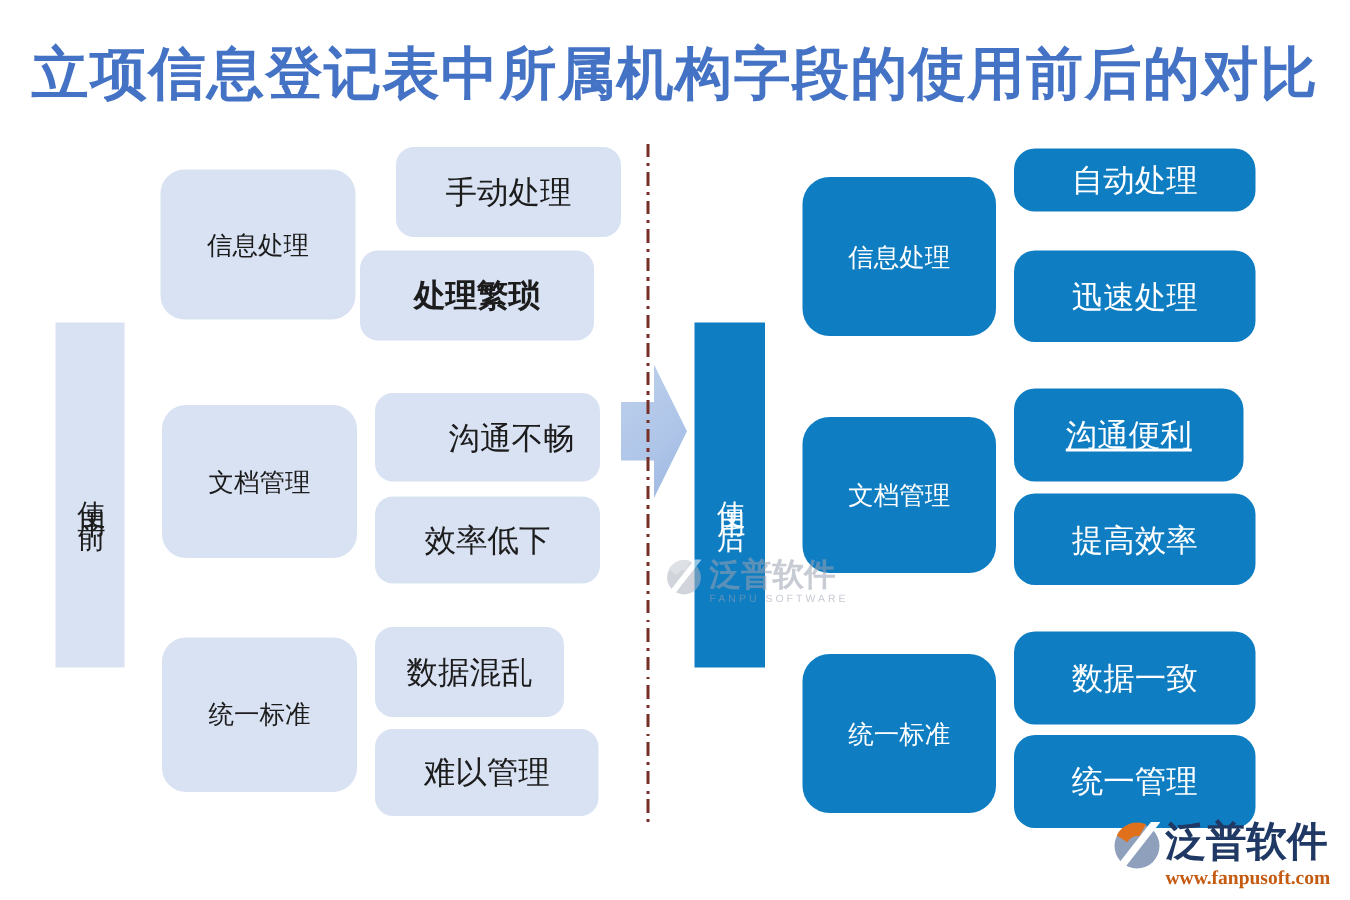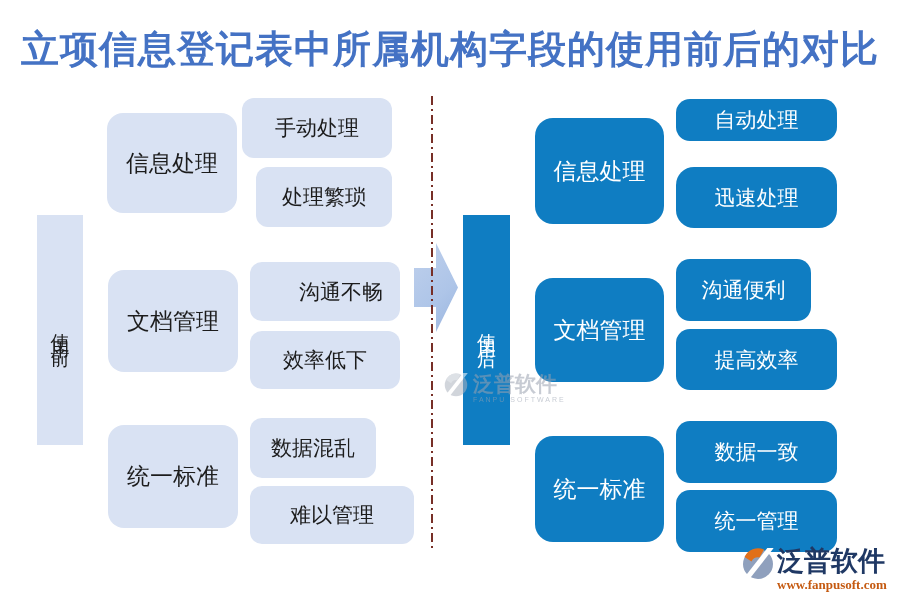--- a/index.html
+++ b/index.html
@@ -3,21 +3,21 @@
 <meta charset="utf-8">
 <style>
   html,body{margin:0;padding:0;width:900px;height:600px;background:#fff;}
   .stage{position:relative;width:900px;height:600px;background:#fff;overflow:hidden;
          font-family:"Liberation Sans",sans-serif;}
   .title{position:absolute;top:24px;left:0;width:100%;text-align:center;
          font-size:38px;font-weight:bold;color:var(--title-blue);letter-spacing:1px;}
   .box{position:absolute;display:flex;align-items:center;justify-content:center;box-sizing:border-box;}
   .light{background:var(--light-fill);color:#1c1c1c;}
   .blue{background:var(--strong-blue);color:#ffffff;}
-  .cat{font-size:23px;border-radius:16px;}
+  .cat{font-size:17px;border-radius:16px;}
   .blue.cat{border-radius:18px;}
   .item{font-size:21px;border-radius:12px;}
   .blue.item{border-radius:14px;}
   .vbar{position:absolute;display:flex;align-items:center;justify-content:center;}
   .vtext{writing-mode:vertical-rl;text-orientation:upright;letter-spacing:8px;font-size:19px;}
   .divider{position:absolute;left:431px;top:96px;width:2px;height:452px;z-index:4;
     background-image:repeating-linear-gradient(to bottom,
       var(--divider-red) 0px, var(--divider-red) 9px,
       transparent 9px, transparent 13px,
       var(--divider-red) 13px, var(--divider-red) 15px,
@@ -39,44 +39,44 @@
 
 <div class="stage">
 
   <div class="title">立项信息登记表中所属机构字段的使用前后的对比</div>
 
   <div class="vbar light" style="left:37px;top:215px;width:46px;height:230px;">
     <span class="vtext">使用前</span>
   </div>
 
   <div class="box light cat" style="left:107px;top:113px;width:130px;height:100px;">信息处理</div>
-  <div class="box light item" style="left:242px;top:98px;width:150px;height:60px;font-family:Liberation Serif, serif;">手动处理</div>
-  <div class="box light item" style="left:256px;top:167px;width:136px;height:60px;">处理繁琐</div>
+  <div class="box light item" style="left:264px;top:98px;width:150px;height:60px;font-family:Liberation Serif, serif;">手动处理</div>
+  <div class="box light item" style="left:240px;top:167px;width:156px;height:60px;font-weight:bold;">处理繁琐</div>
 
   <div class="box light cat" style="left:108px;top:270px;width:130px;height:102px;">文档管理</div>
   <div class="box light item" style="left:250px;top:262px;width:150px;height:59px;padding-left:32px;">沟通不畅</div>
   <div class="box light item" style="left:250px;top:331px;width:150px;height:58px;">效率低下</div>
 
   <div class="box light cat" style="left:108px;top:425px;width:130px;height:103px;">统一标准</div>
   <div class="box light item" style="left:250px;top:418px;width:126px;height:60px;">数据混乱</div>
-  <div class="box light item" style="left:250px;top:486px;width:164px;height:58px;">难以管理</div>
+  <div class="box light item" style="left:250px;top:486px;width:149px;height:58px;">难以管理</div>
 
   <div class="divider"></div>
   <div class="arrow"></div>
 
   <div class="vbar blue" style="left:463px;top:215px;width:47px;height:230px;">
     <span class="vtext">使用后</span>
   </div>
 
   <div class="box blue cat" style="left:535px;top:118px;width:129px;height:106px;">信息处理</div>
   <div class="box blue item" style="left:676px;top:99px;width:161px;height:42px;">自动处理</div>
-  <div class="box blue item" style="left:676px;top:167px;width:161px;height:61px;border-radius:18px;">迅速处理</div>
+  <div class="box blue item" style="left:676px;top:167px;width:161px;height:61px;">迅速处理</div>
 
   <div class="box blue cat" style="left:535px;top:278px;width:129px;height:104px;">文档管理</div>
-  <div class="box blue item" style="left:676px;top:259px;width:135px;height:62px;">沟通便利</div>
+  <div class="box blue item" style="left:676px;top:259px;width:153px;height:62px;text-decoration:underline;">沟通便利</div>
   <div class="box blue item" style="left:676px;top:329px;width:161px;height:61px;">提高效率</div>
 
   <div class="box blue cat" style="left:535px;top:436px;width:129px;height:106px;">统一标准</div>
   <div class="box blue item" style="left:676px;top:421px;width:161px;height:62px;">数据一致</div>
   <div class="box blue item" style="left:676px;top:490px;width:161px;height:62px;">统一管理</div>
 
   <div class="watermark">
     <span>
       <svg width="24" height="24" viewBox="0 0 32 32">
         <circle cx="16" cy="16" r="15" fill="#ADB3BF"></circle>

